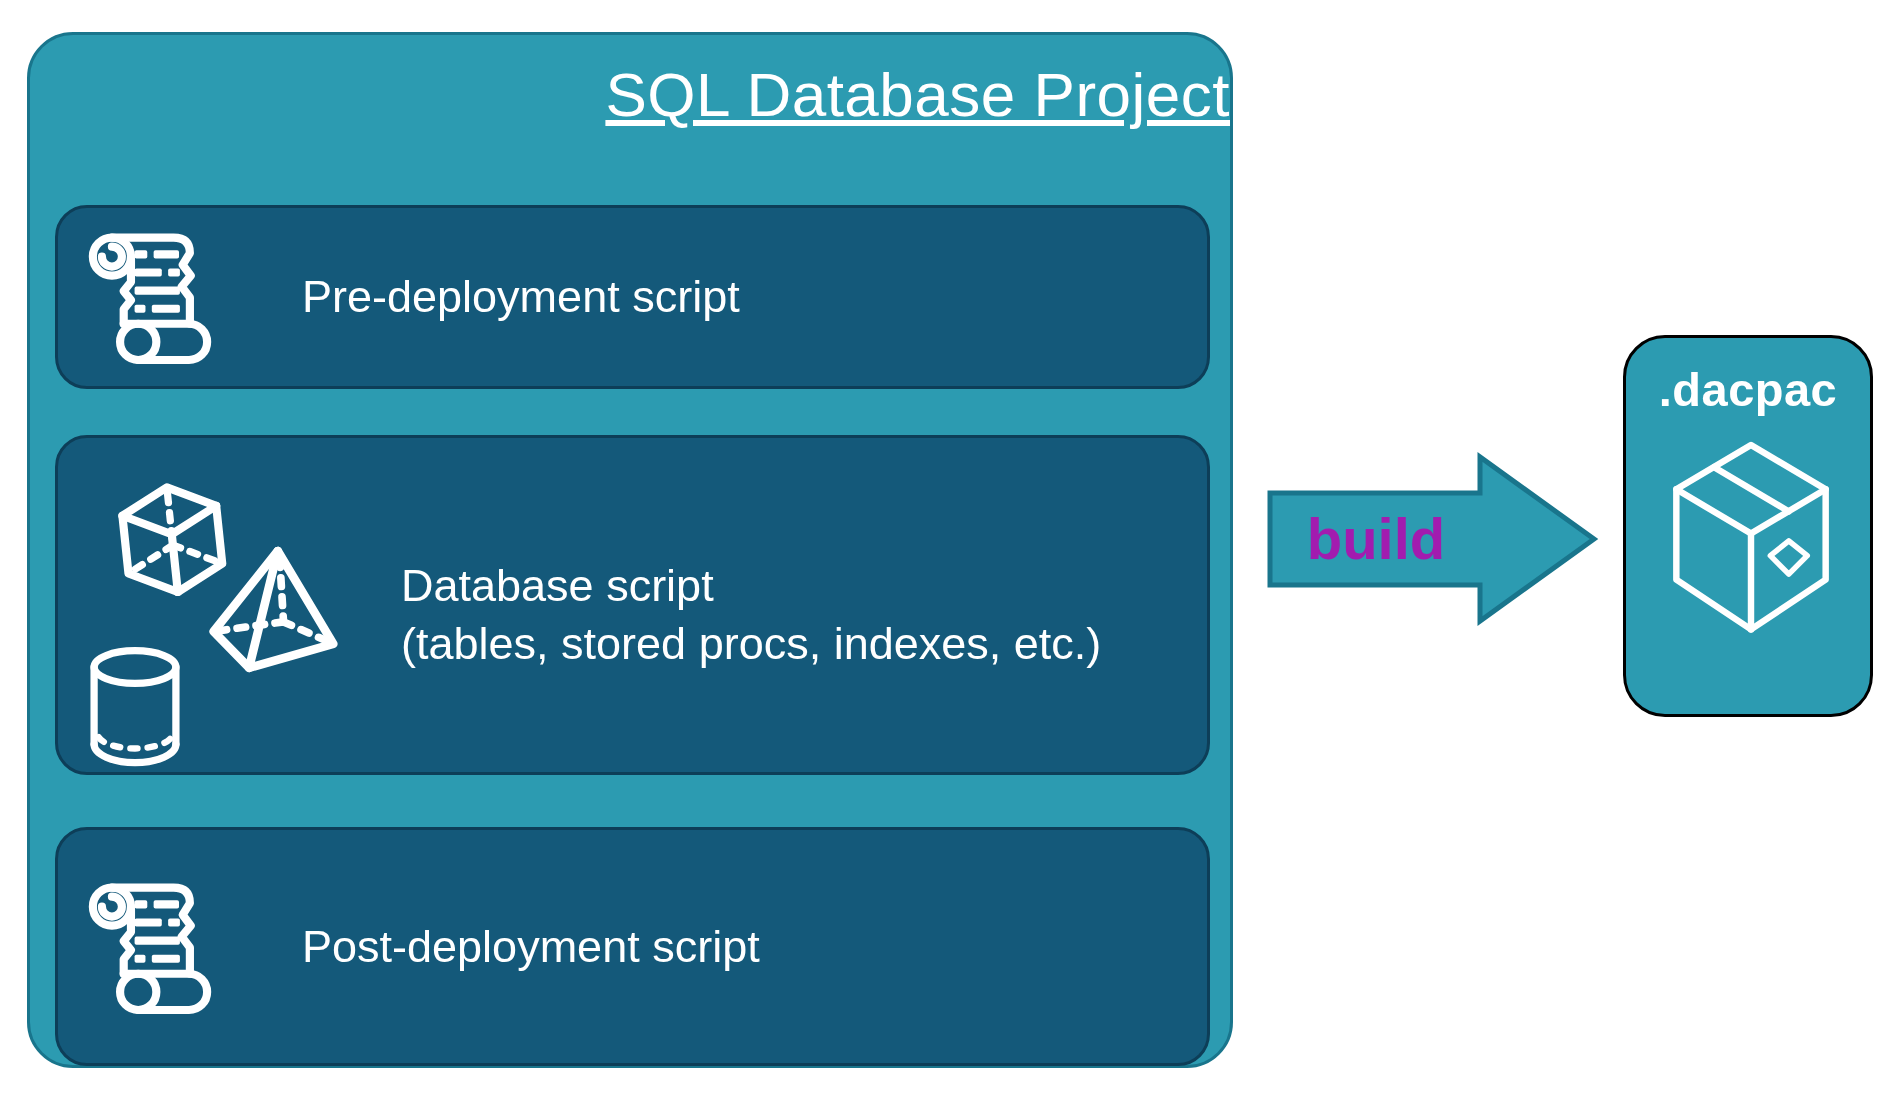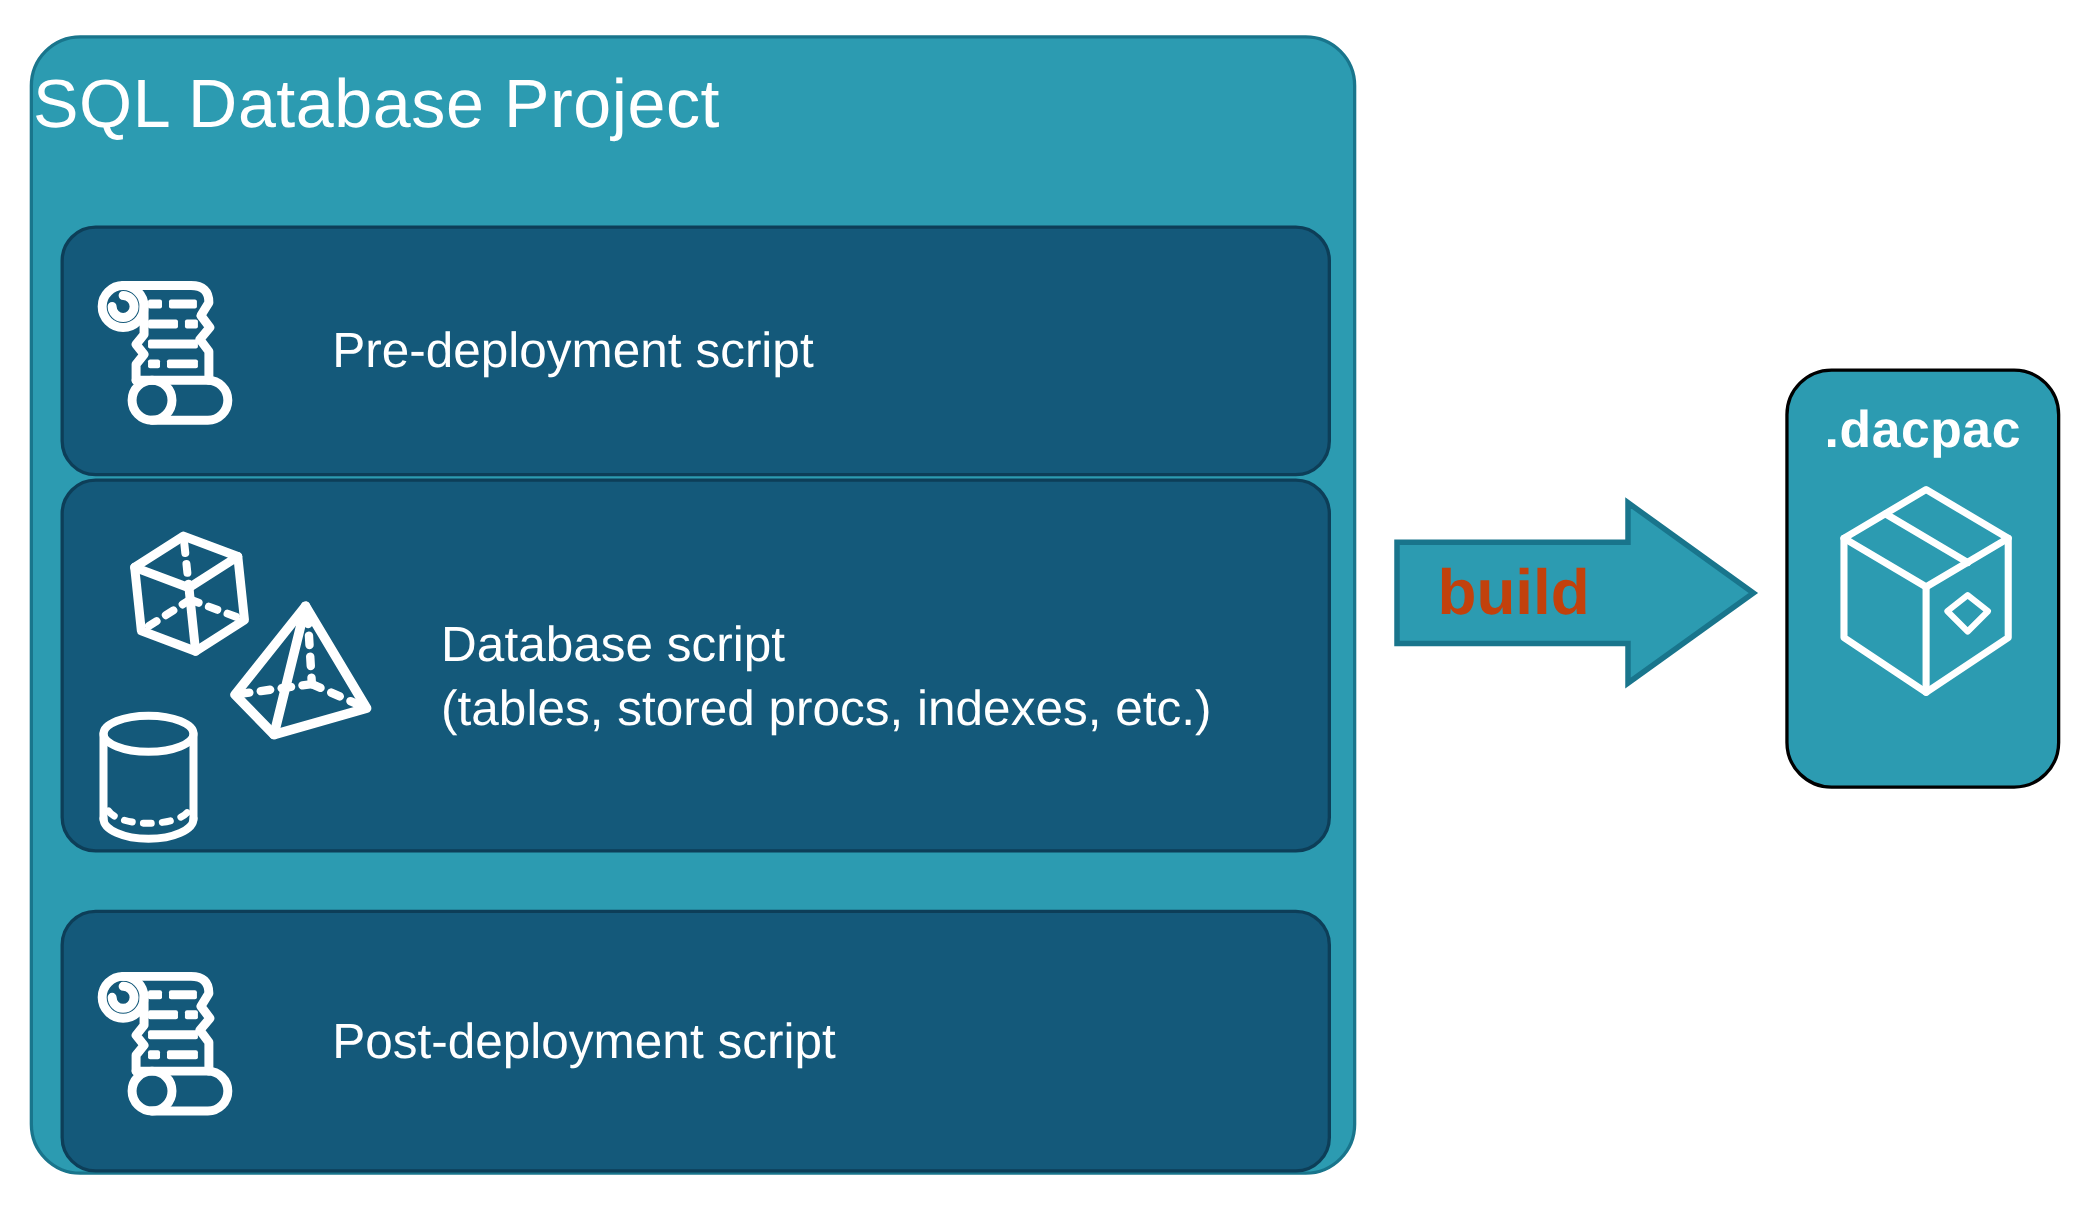--- a/index.html
+++ b/index.html
@@ -8,50 +8,51 @@
     font-family:"Liberation Sans", sans-serif;
   }
   
   .project-container{
     position:absolute;left:27px;top:32px;width:1206px;height:1036px;
     background:#2C9BB1;border:3px solid #19758C;border-radius:46px;
     box-sizing:border-box;
   }
   .project-title{
     position:absolute;left:0;top:24px;width:100%;
-    text-align:left;color:#ffffff;font-size:62px;font-weight:400;
+    text-align:right;color:#ffffff;font-size:62px;font-weight:400;
     letter-spacing:.5px;
+    text-decoration:underline;
   }
   .inner-box{
     position:absolute;left:25px;width:1155px;
     background:#14597A;border:3px solid #0D3E58;border-radius:32px;
     box-sizing:border-box;display:flex;align-items:center;
   }
-  .box-pre{top:170px;height:228px;padding-left:24px;}
+  .box-pre{top:170px;height:184px;padding-left:24px;}
   .box-objects{top:400px;height:340px;}
   .box-post{top:792px;height:239px;padding-left:24px;}
   .box-label{
     color:#ffffff;font-size:45px;font-weight:400;margin-left:84px;white-space:nowrap;
   }
   .scroll-svg{width:136px;height:150px;flex:0 0 auto;}
   
   .objects-label{
     position:absolute;left:343px;top:50%;transform:translateY(calc(-50% + 10px));
     color:#ffffff;font-size:45px;line-height:58px;font-weight:400;white-space:nowrap;
   }
   .icon-cube{position:absolute;left:56px;top:40px;width:118px;height:136px;transform:rotate(-6deg);}
   .icon-pyramid{position:absolute;left:148px;top:103px;width:134px;height:134px;}
   .icon-cylinder{position:absolute;left:27px;top:206px;width:100px;height:128px;}
   
   .build-arrow{position:absolute;left:1262px;top:449px;width:340px;height:180px;}
   .build-arrow svg{position:absolute;left:0;top:0;width:100%;height:100%;}
   .build-label{
     position:absolute;left:0;top:40px;width:228px;height:98px;
     display:flex;align-items:center;justify-content:center;
-    color:#c2410c;font-size:58px;font-weight:700;text-align:right;
+    color:#a21caf;font-size:58px;font-weight:700;text-align:right;
   }
   
   .dacpac-box{
     position:absolute;left:1623px;top:335px;width:250px;height:382px;
     background:#2C9BB1;border:3px solid #000000;border-radius:42px;
     box-sizing:border-box;text-align:center;
   }
   .dacpac-title{
     margin-top:24px;color:#ffffff;font-size:47px;font-weight:700;letter-spacing:.5px;
   }

